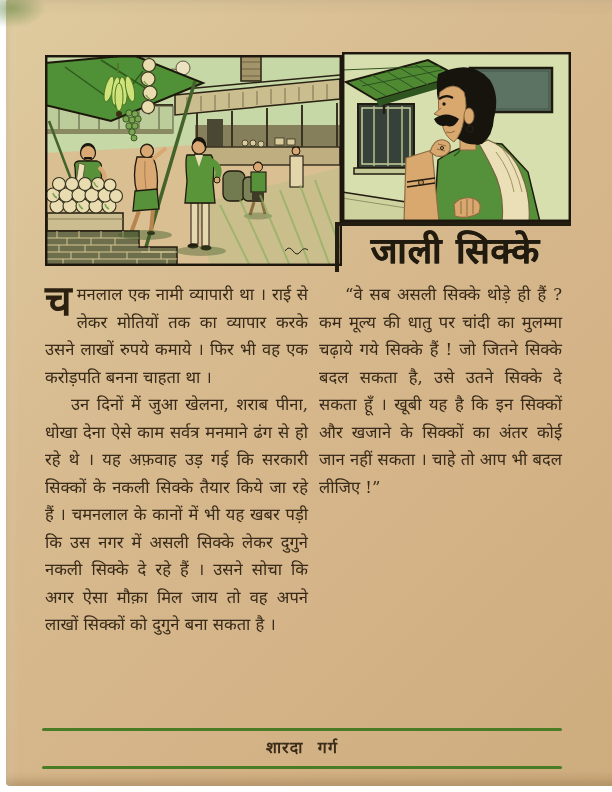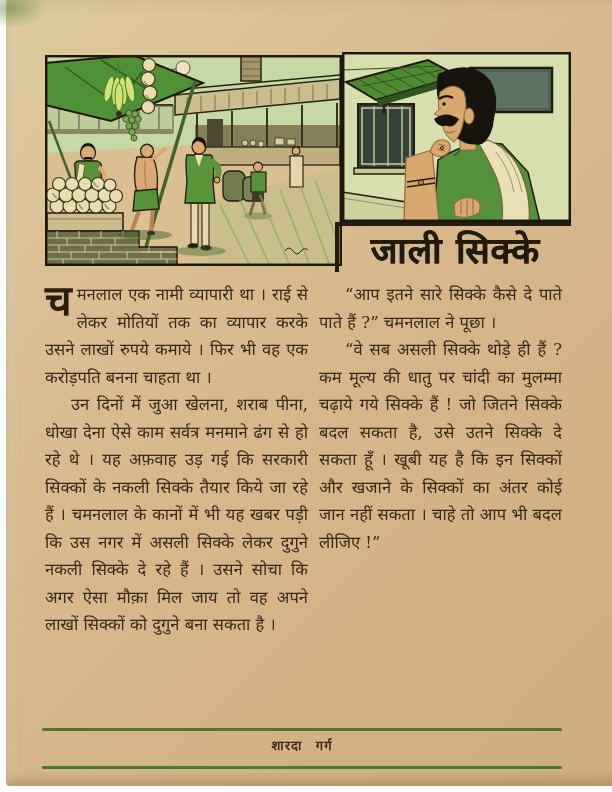--- a/index.html
+++ b/index.html
@@ -48,21 +48,21 @@
     padding:2px 5px 0 0; color:#2b2010;
   }
   .rule {
     position:absolute; left:42px; width:520px; height:3px;
     background:#4a7c26; border-radius:2px;
   }
   .rule-1 { top:728px; }
   .rule-2 { top:766px; }
   .byline {
     position:absolute; left:42px; top:736px; width:520px;
-    text-align:center; font-size:13px; font-weight:bold; color:#3a2c18;
+    text-align:center; font-size:16px; font-weight:bold; color:#3a2c18;
     word-spacing:8px; letter-spacing:1px;
     font-family:"DejaVu Serif","Liberation Serif",serif;
   }
 </style>
 </head>
 <body>
 
 <div class="page">
   <div class="paper"></div>
   <div class="corner-smudge"></div>
@@ -389,21 +389,20 @@
   <div class="title-box">
     <span class="title-text">जाली सिक्के</span>
   </div>
 
   <div class="columns">
     <div class="col-left">
       <p class="lead"><span class="dropcap">च</span><span>मनलाल एक नामी व्यापारी था । राई से लेकर मोतियों तक का व्यापार करके उसने लाखों रुपये कमाये । फिर भी वह एक करोड़पति बनना चाहता था ।</span></p>
       <p>उन दिनों में जुआ खेलना, शराब पीना, धोखा देना ऐसे काम सर्वत्र मनमाने ढंग से हो रहे थे । यह अफ़वाह उड़ गई कि सरकारी सिक्कों के नकली सिक्के तैयार किये जा रहे हैं । चमनलाल के कानों में भी यह खबर पड़ी कि उस नगर में असली सिक्के लेकर दुगुने नकली सिक्के दे रहे हैं । उसने सोचा कि अगर ऐसा मौक़ा मिल जाय तो वह अपने लाखों सिक्कों को दुगुने बना सकता है ।</p>
     </div>
     <div class="col-right">
-      <p>“आप इतने सारे सिक्के कैसे दे पाते पाते हैं ?” चमनलाल ने पूछा ।</p>
       <p>“वे सब असली सिक्के थोड़े ही हैं ? कम मूल्य की धातु पर चांदी का मुलम्मा चढ़ाये गये सिक्के हैं ! जो जितने सिक्के बदल सकता है, उसे उतने सिक्के दे सकता हूँ । खूबी यह है कि इन सिक्कों और खजाने के सिक्कों का अंतर कोई जान नहीं सकता । चाहे तो आप भी बदल लीजिए !”</p>
     </div>
   </div>
 
   <div class="rule rule-1"></div>
   <div class="byline">शारदा गर्ग</div>
   <div class="rule rule-2"></div>
 </div>
 
 </body></html>

